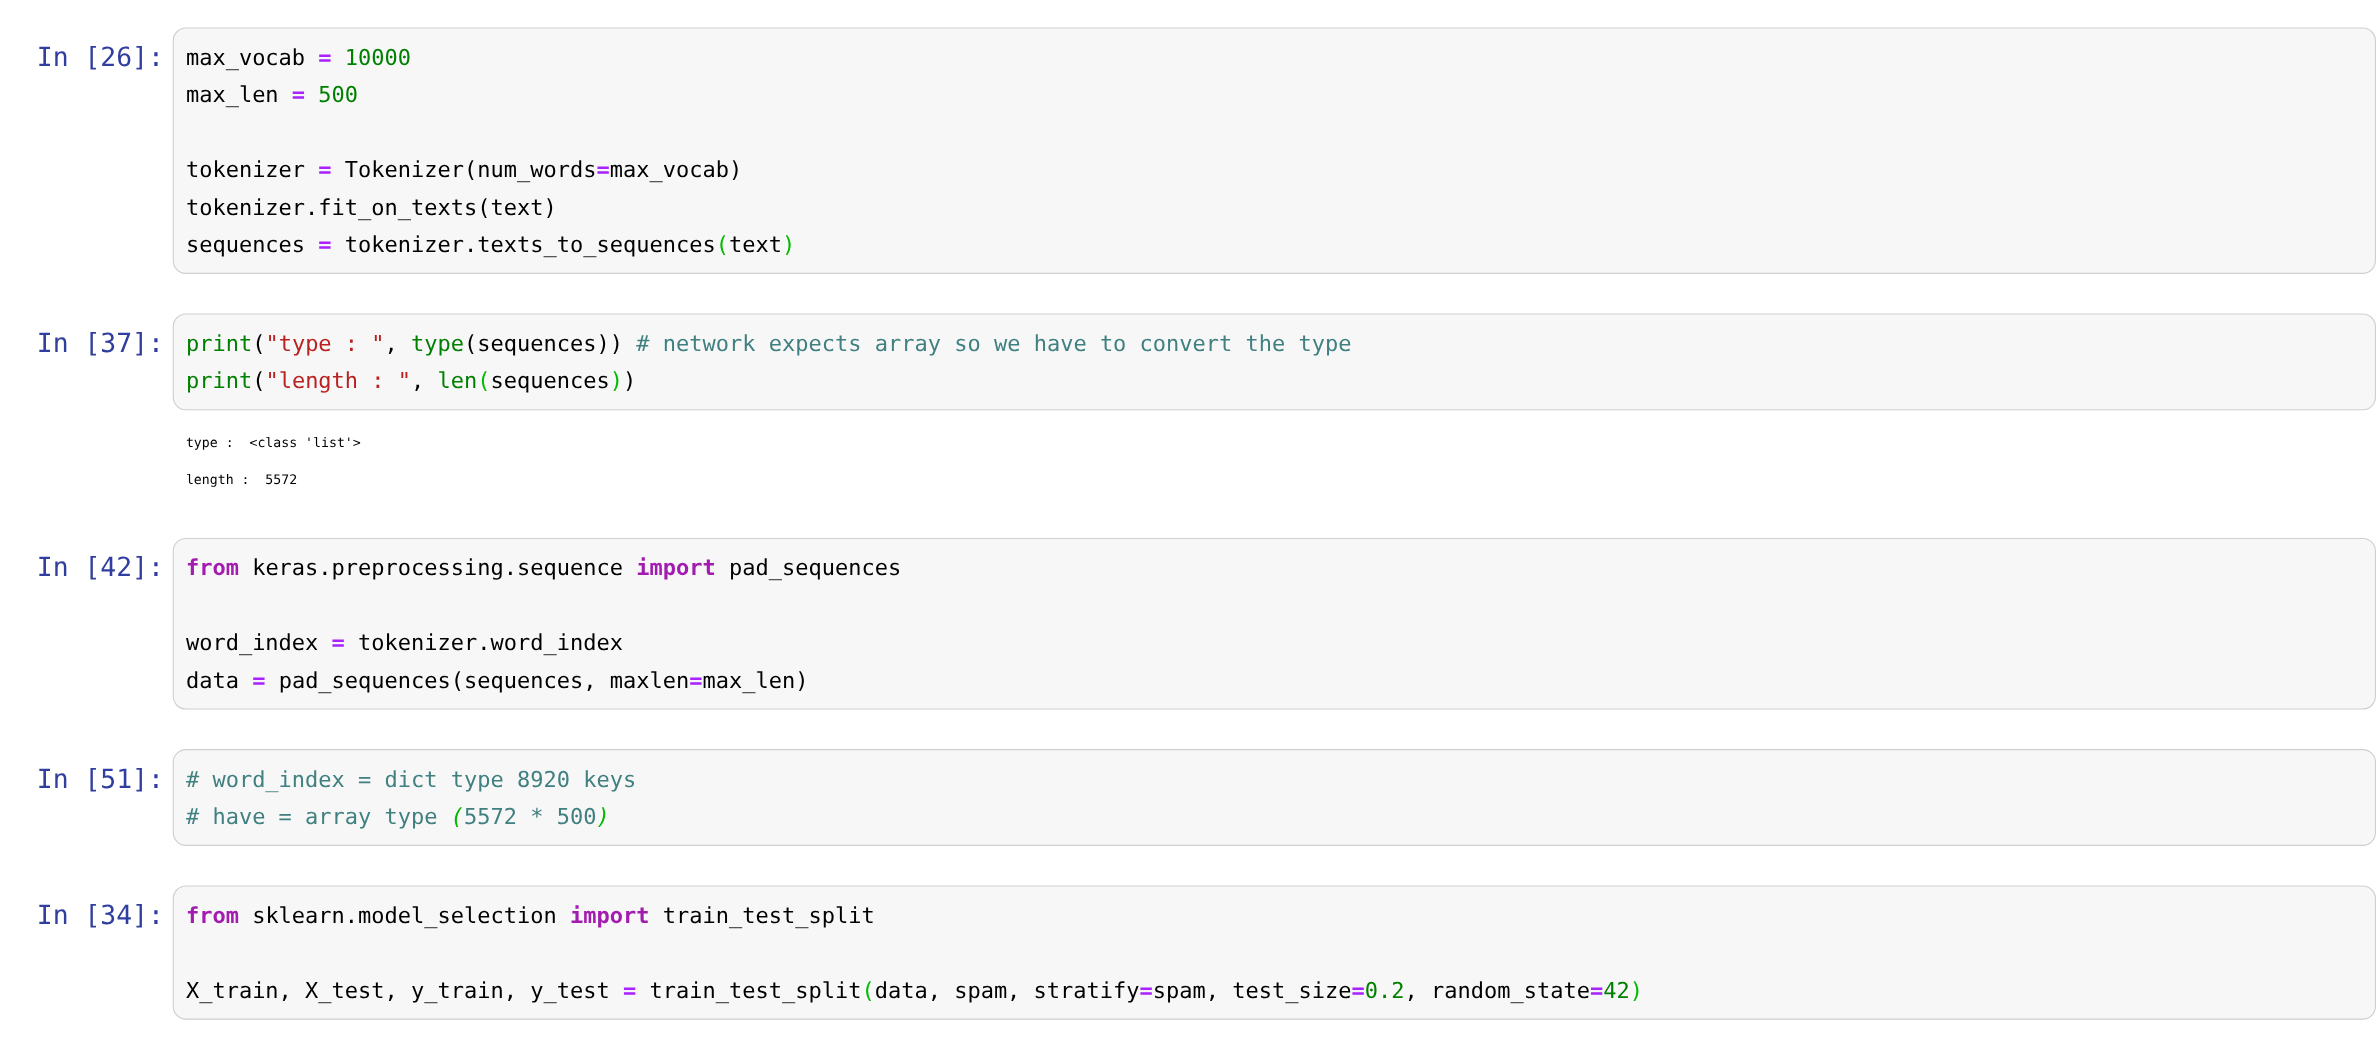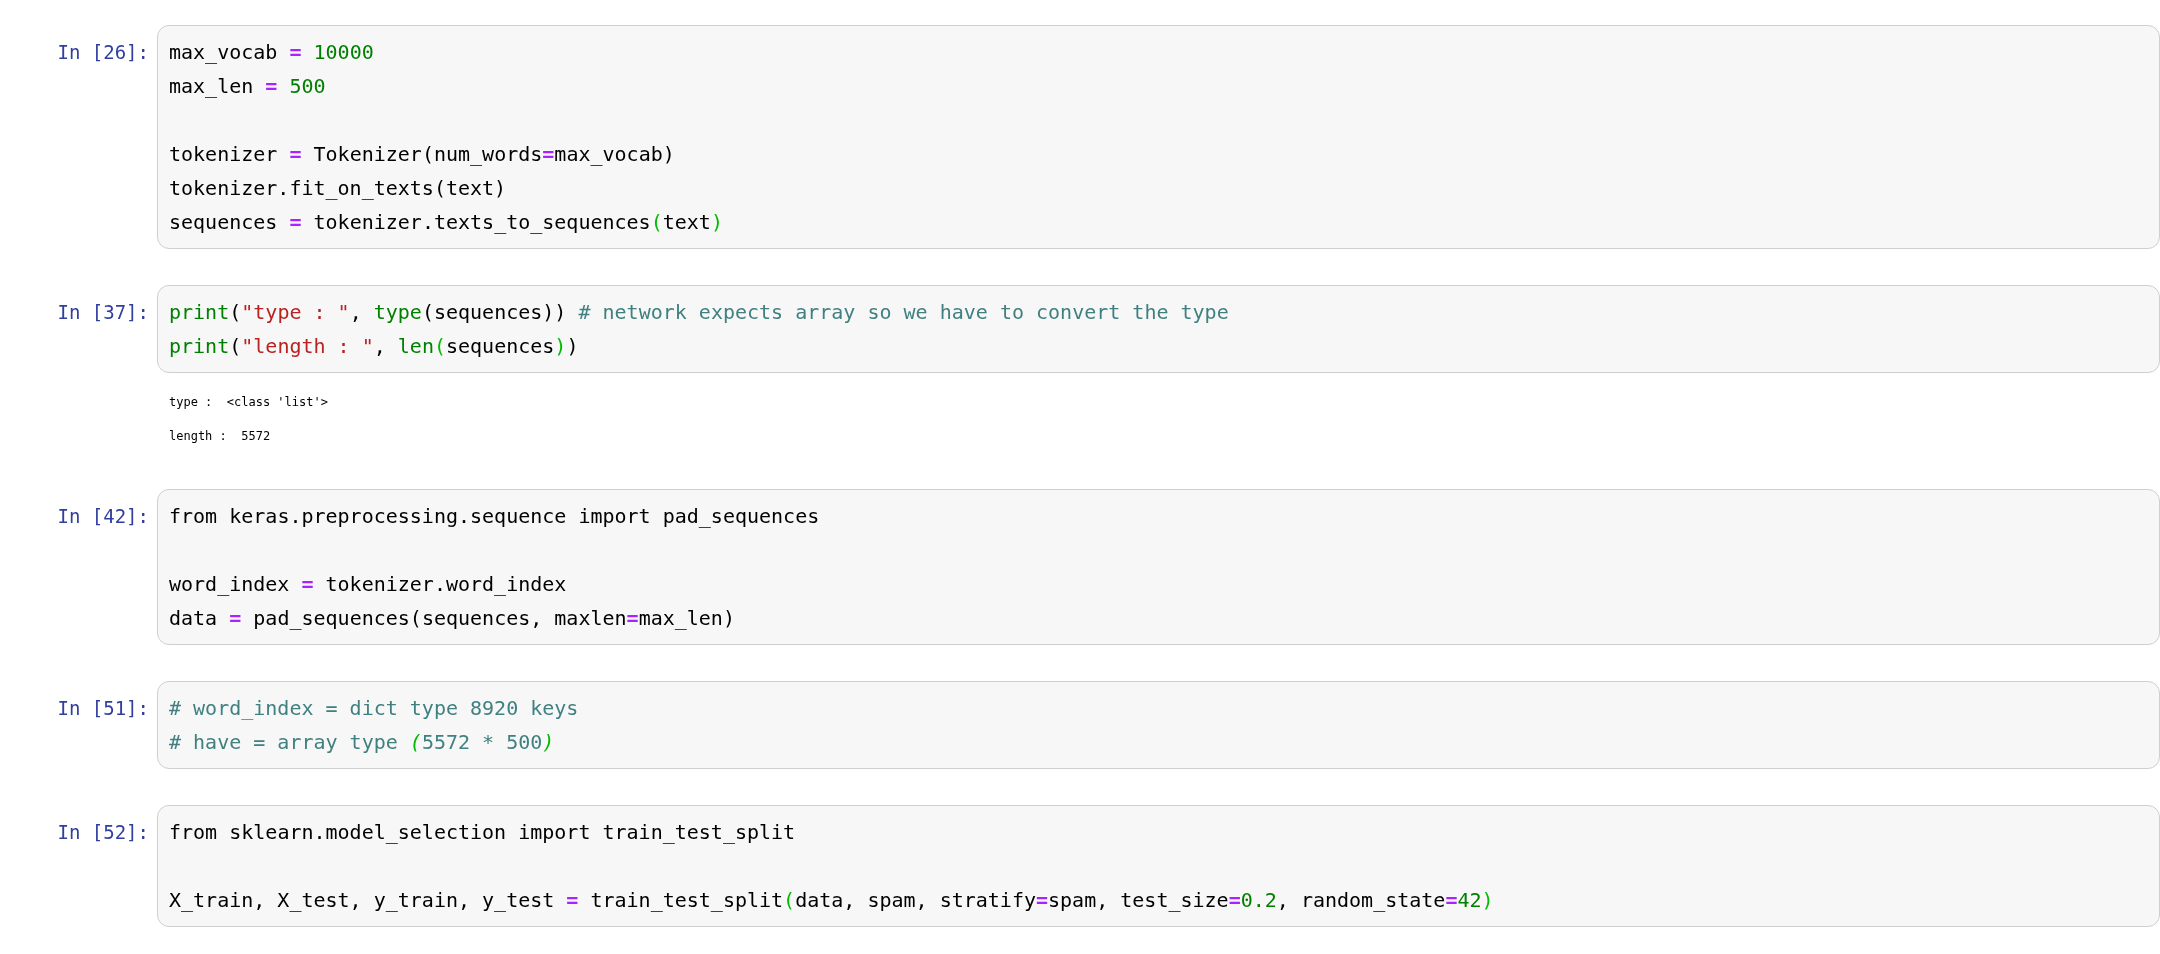--- a/index.html
+++ b/index.html
@@ -7,21 +7,21 @@
   body {
     width: 2160px; height: 954px; overflow: hidden;
     font-family: "DejaVu Sans Mono", "Liberation Mono", monospace;
   }
   .notebook { padding-top: 25px; }
   .cell { margin-bottom: 36px; }
   .input-row { display: flex; align-items: flex-start; }
   .prompt {
     flex: 0 0 157px; text-align: right;
     padding: 10px 8px 0 0;
-    font-size: 19px; line-height: 34px;
+    font-size: 24px; line-height: 34px;
     white-space: nowrap; cursor: default;
   }
   .input-prompt { color: #303F9F; }
   .input-area {
     flex: 1 1 auto; min-width: 0;
     background: #f7f7f7;
     border: 1px solid #cfcfcf;
     border-radius: 12px;
     padding: 9px 11px;
   }
@@ -29,21 +29,21 @@
   .code-line { height: 34px; white-space: pre; }
   .output-row { display: flex; margin-top: 12px; }
   .output-prompt { flex: 0 0 157px; }
   pre.output-text {
     margin: 0; padding-left: 12px;
     font-size: 12px; line-height: 34px;
     color: #000000; white-space: pre;
   }
   
   .tok-pl  { color: #000000; }
-  .tok-kw  { color: #000000; font-weight: normal; }
+  .tok-kw  { color: #a21caf; font-weight: bold; }
   .tok-bi  { color: #008000; }
   .tok-str { color: #BA2121; }
   .tok-num { color: #008000; }
   .tok-op  { color: #AA22FF; font-weight: bold; }
   .tok-cm  { color: #408080; }
   .tok-br  { color: #00BB00; }
   .tok-brc { color: #00BB00; font-style: italic; }
 </style>
 </head>
 <body>
@@ -86,20 +86,20 @@
     <div class="input-row">
       <div class="prompt input-prompt">In [51]:</div>
       <div class="input-area">
         <pre class="code"><div class="code-line"><span class="tok-cm"># word_index = dict type 8920 keys</span></div><div class="code-line"><span class="tok-cm"># have = array type </span><span class="tok-brc">(</span><span class="tok-cm">5572 * 500</span><span class="tok-brc">)</span></div></pre>
       </div>
     </div>
   </div>
 
   <div class="cell">
     <div class="input-row">
-      <div class="prompt input-prompt">In [52]:</div>
+      <div class="prompt input-prompt">In [34]:</div>
       <div class="input-area">
         <pre class="code"><div class="code-line"><span class="tok-kw">from</span><span class="tok-pl"> sklearn.model_selection </span><span class="tok-kw">import</span><span class="tok-pl"> train_test_split</span></div><div class="code-line">&nbsp;</div><div class="code-line"><span class="tok-pl">X_train, X_test, y_train, y_test </span><span class="tok-op">=</span><span class="tok-pl"> train_test_split</span><span class="tok-br">(</span><span class="tok-pl">data, spam, stratify</span><span class="tok-op">=</span><span class="tok-pl">spam, test_size</span><span class="tok-op">=</span><span class="tok-num">0.2</span><span class="tok-pl">, random_state</span><span class="tok-op">=</span><span class="tok-num">42</span><span class="tok-br">)</span></div></pre>
       </div>
     </div>
   </div>
 
 </div>
 
 </body></html>

